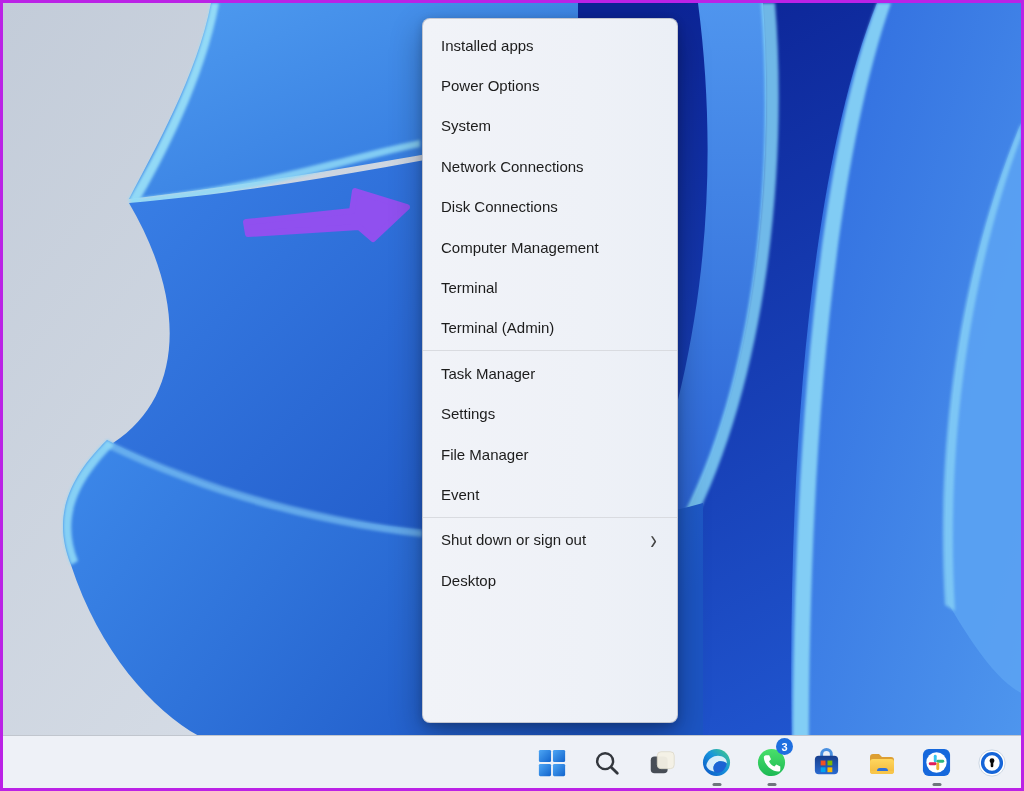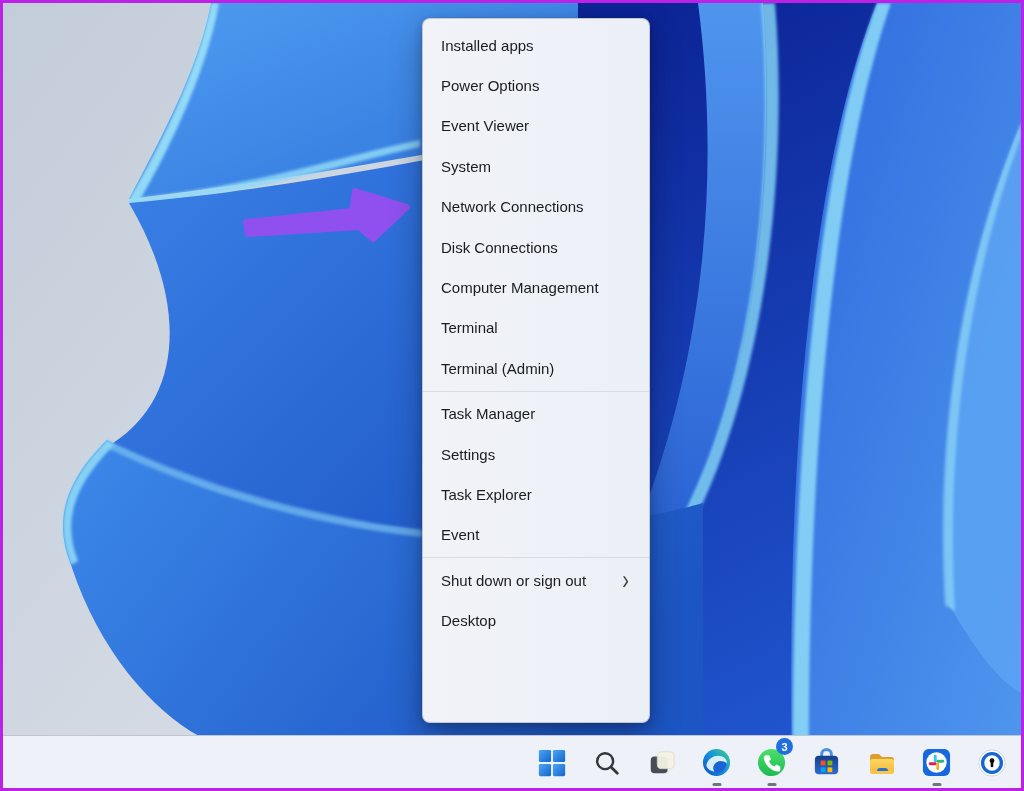--- a/index.html
+++ b/index.html
@@ -6,21 +6,21 @@
   body { background:#222; font-family:"Liberation Sans", sans-serif; }
   .screen { position:relative; width:1024px; height:791px; border:3px solid #bb22e6;
             overflow:hidden; background:#cfd7e2; }
   .desktop { position:absolute; inset:0; }
   .desktop svg { display:block; width:100%; height:100%; }
 
   
   .arrow-layer { position:absolute; inset:0; pointer-events:none; }
 
   
-  .menu { position:absolute; left:419px; top:15px; width:228px; height:705px;
+  .menu { position:absolute; left:419px; top:15px; width:256px; height:705px;
           background:linear-gradient(90deg,#f1f3f8,#eef1f7 65%,#ebeff6);
           border:1px solid rgba(125,130,145,.38); border-radius:8px;
           box-shadow:0 12px 32px rgba(0,0,0,.30), 0 2px 8px rgba(0,0,0,.18);
           padding:6px 0 2px; display:flex; flex-direction:column; }
   .mi { height:40.4px; flex:0 0 40.4px; display:flex; align-items:center; justify-content:space-between;
         margin:0 4px; padding:0 12px 0 14px; border-radius:5px;
         font-size:15px; color:#1c1c1c; cursor:default; }
   .mi.hl { background:#e3e6ee; box-shadow:inset 0 0 0 1px rgba(0,0,0,.03); }
   .sep { height:1px; background:#d9dbe0; margin:2px 0; flex:0 0 1px; }
   .chev { font-size:20px; line-height:1; color:#454545; transform:scaleY(1.35); padding-right:4px; }
@@ -107,23 +107,20 @@
   </svg>
 
   <nav class="menu">
     <div class="mi">
         <span>Installed apps</span>
       </div>
     <div class="mi">
         <span>Power Options</span>
       </div>
     <div class="mi">
-        <span>Event Viewer</span>
-      </div>
-    <div class="mi">
         <span>System</span>
       </div>
     <div class="mi">
         <span>Network Connections</span>
       </div>
     <div class="mi">
         <span>Disk Connections</span>
       </div>
     <div class="mi">
         <span>Computer Management</span>
@@ -135,21 +132,21 @@
         <span>Terminal (Admin)</span>
       </div>
     <div class="sep"></div>
     <div class="mi">
         <span>Task Manager</span>
       </div>
     <div class="mi">
         <span>Settings</span>
       </div>
     <div class="mi">
-        <span>Task Explorer</span>
+        <span>File Manager</span>
       </div>
     <div class="mi">
         <span>Event</span>
       </div>
     <div class="sep"></div>
     <div class="mi">
       <span>Shut down or sign out</span>
       <span class="chev">›</span>
     </div>
     <div class="mi">

